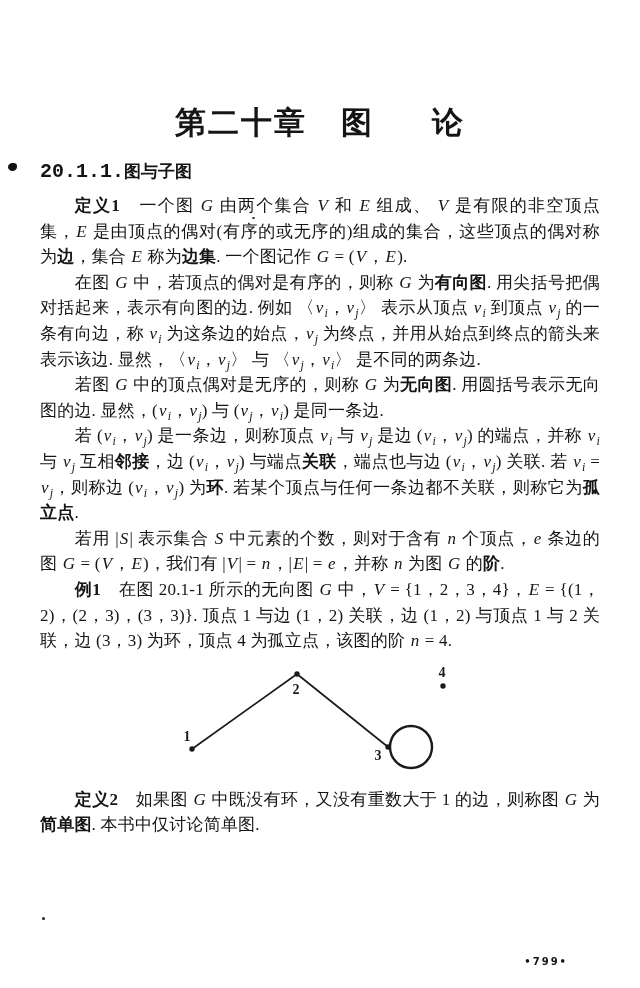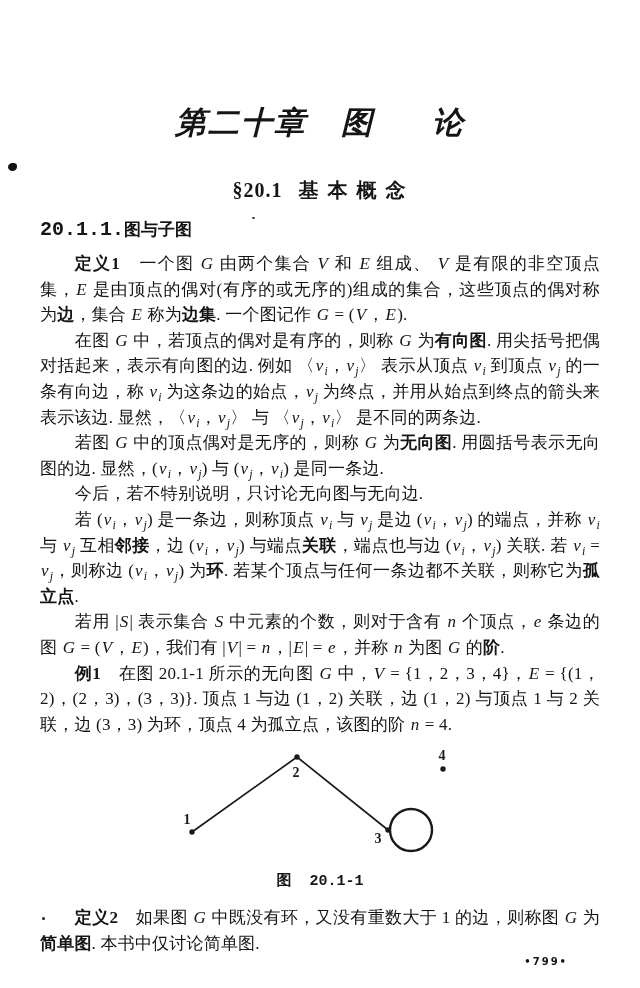--- a/index.html
+++ b/index.html
@@ -5,21 +5,21 @@
   html,body{margin:0;padding:0;background:#777;}
   #page{
     position:relative;width:640px;height:988px;background:#ffffff;
     margin:0 auto;overflow:hidden;color:#151515;
     font-family:"Liberation Serif","DejaVu Serif",serif;
   }
   #content{position:absolute;left:40px;top:0;width:560px;}
   
   .chapter-title{
     margin-top:102px;text-align:center;font-size:31px;font-weight:bold;
-    letter-spacing:2px;line-height:42px;white-space:nowrap;font-style:italic;
+    letter-spacing:2px;line-height:42px;white-space:nowrap;
   }
   .chapter-title .gap1{display:inline-block;width:34px;}
   .chapter-title .gap2{display:inline-block;width:58px;}
   
   .section-heading{
     margin-top:34px;text-align:center;font-size:20px;font-weight:bold;line-height:24px;
   }
   .section-heading .sec-no{margin-right:16px;letter-spacing:1px;}
   .section-heading .sec-title{letter-spacing:2px;}
   
@@ -60,33 +60,29 @@
   <span class="speck1"></span>
   <span class="speck2"></span>
   <span class="speck3"></span>
 
   <div id="content">
 
     <div class="chapter-title">
       <span>第二十章</span><span class="gap1"></span><span>图</span><span class="gap2"></span><span>论</span>
     </div>
 
-    <div class="section-heading">
-      <span class="sec-no">§20.1</span><span class="sec-title">基 本 概 念</span>
-    </div>
 
     <div class="subsection-heading">
       <span class="sub-no">20.1.1.</span><span>图与子图</span>
     </div>
 
     <div id="paras-top">
         <p class="para"><span class="seg-b">定义1</span><span>　一个图 </span><span class="seg-i">G</span><span> 由两个集合 </span><span class="seg-i">V</span><span> 和 </span><span class="seg-i">E</span><span> 组成、 </span><span class="seg-i">V</span><span> 是有限的非空顶点集，</span><span class="seg-i">E</span><span> 是由顶点的偶对(有序的或无序的)组成的集合，这些顶点的偶对称为</span><span class="seg-b">边</span><span>，集合 </span><span class="seg-i">E</span><span> 称为</span><span class="seg-b">边集</span><span>. 一个图记作 </span><span class="seg-i">G</span><span> = (</span><span class="seg-i">V</span><span>，</span><span class="seg-i">E</span><span>).</span></p>
         <p class="para"><span>在图 </span><span class="seg-i">G</span><span> 中，若顶点的偶对是有序的，则称 </span><span class="seg-i">G</span><span> 为</span><span class="seg-b">有向图</span><span>. 用尖括号把偶对括起来，表示有向图的边. 例如 〈</span><span class="seg-i">v</span><sub>i</sub><span>，</span><span class="seg-i">v</span><sub>j</sub><span>〉 表示从顶点 </span><span class="seg-i">v</span><sub>i</sub><span> 到顶点 </span><span class="seg-i">v</span><sub>j</sub><span> 的一条有向边，称 </span><span class="seg-i">v</span><sub>i</sub><span> 为这条边的始点，</span><span class="seg-i">v</span><sub>j</sub><span> 为终点，并用从始点到终点的箭头来表示该边. 显然，〈</span><span class="seg-i">v</span><sub>i</sub><span>，</span><span class="seg-i">v</span><sub>j</sub><span>〉 与 〈</span><span class="seg-i">v</span><sub>j</sub><span>，</span><span class="seg-i">v</span><sub>i</sub><span>〉 是不同的两条边.</span></p>
         <p class="para"><span>若图 </span><span class="seg-i">G</span><span> 中的顶点偶对是无序的，则称 </span><span class="seg-i">G</span><span> 为</span><span class="seg-b">无向图</span><span>. 用圆括号表示无向图的边. 显然，(</span><span class="seg-i">v</span><sub>i</sub><span>，</span><span class="seg-i">v</span><sub>j</sub><span>) 与 (</span><span class="seg-i">v</span><sub>j</sub><span>，</span><span class="seg-i">v</span><sub>i</sub><span>) 是同一条边.</span></p>
-        <p class="para"><span>今后，若不特别说明，只讨论无向图与无向边.</span></p>
         <p class="para"><span>若 (</span><span class="seg-i">v</span><sub>i</sub><span>，</span><span class="seg-i">v</span><sub>j</sub><span>) 是一条边，则称顶点 </span><span class="seg-i">v</span><sub>i</sub><span> 与 </span><span class="seg-i">v</span><sub>j</sub><span> 是边 (</span><span class="seg-i">v</span><sub>i</sub><span>，</span><span class="seg-i">v</span><sub>j</sub><span>) 的端点，并称 </span><span class="seg-i">v</span><sub>i</sub><span> 与 </span><span class="seg-i">v</span><sub>j</sub><span> 互相</span><span class="seg-b">邻接</span><span>，边 (</span><span class="seg-i">v</span><sub>i</sub><span>，</span><span class="seg-i">v</span><sub>j</sub><span>) 与端点</span><span class="seg-b">关联</span><span>，端点也与边 (</span><span class="seg-i">v</span><sub>i</sub><span>，</span><span class="seg-i">v</span><sub>j</sub><span>) 关联. 若 </span><span class="seg-i">v</span><sub>i</sub><span> = </span><span class="seg-i">v</span><sub>j</sub><span>，则称边 (</span><span class="seg-i">v</span><sub>i</sub><span>，</span><span class="seg-i">v</span><sub>j</sub><span>) 为</span><span class="seg-b">环</span><span>. 若某个顶点与任何一条边都不关联，则称它为</span><span class="seg-b">孤立点</span><span>.</span></p>
         <p class="para"><span>若用 |</span><span class="seg-i">S</span><span>| 表示集合 </span><span class="seg-i">S</span><span> 中元素的个数，则对于含有 </span><span class="seg-i">n</span><span> 个顶点，</span><span class="seg-i">e</span><span> 条边的图 </span><span class="seg-i">G</span><span> = (</span><span class="seg-i">V</span><span>，</span><span class="seg-i">E</span><span>)，我们有 |</span><span class="seg-i">V</span><span>| = </span><span class="seg-i">n</span><span>，|</span><span class="seg-i">E</span><span>| = </span><span class="seg-i">e</span><span>，并称 </span><span class="seg-i">n</span><span> 为图 </span><span class="seg-i">G</span><span> 的</span><span class="seg-b">阶</span><span>.</span></p>
         <p class="para"><span class="seg-b">例1</span><span>　在图 20.1-1 所示的无向图 </span><span class="seg-i">G</span><span> 中，</span><span class="seg-i">V</span><span> = {1，2，3，4}，</span><span class="seg-i">E</span><span> = {(1，2)，(2，3)，(3，3)}. 顶点 1 与边 (1，2) 关联，边 (1，2) 与顶点 1 与 2 关联，边 (3，3) 为环，顶点 4 为孤立点，该图的阶 </span><span class="seg-i">n</span><span> = 4.</span></p>
       </div>
 
     <div class="figure-block">
 
     <svg width="330" height="112" viewBox="0 0 330 112">
           <line x1="42" y1="88" x2="147" y2="13" stroke="#1a1a1a" stroke-width="1.7"></line>
           <line x1="147" y1="13" x2="238" y2="86" stroke="#1a1a1a" stroke-width="1.7"></line>
@@ -95,23 +91,20 @@
           <text x="37" y="75" text-anchor="middle" dominant-baseline="central" font-size="14" font-weight="bold" font-family="&quot;Liberation Serif&quot;,&quot;DejaVu Serif&quot;,serif" fill="#1a1a1a">1</text>
           <circle cx="147" cy="13" r="2.7" fill="#1a1a1a"></circle>
           <text x="146" y="28" text-anchor="middle" dominant-baseline="central" font-size="14" font-weight="bold" font-family="&quot;Liberation Serif&quot;,&quot;DejaVu Serif&quot;,serif" fill="#1a1a1a">2</text>
           <circle cx="238" cy="86" r="2.7" fill="#1a1a1a"></circle>
           <text x="228" y="94" text-anchor="middle" dominant-baseline="central" font-size="14" font-weight="bold" font-family="&quot;Liberation Serif&quot;,&quot;DejaVu Serif&quot;,serif" fill="#1a1a1a">3</text>
           <circle cx="293" cy="25" r="2.7" fill="#1a1a1a"></circle>
           <text x="292" y="11" text-anchor="middle" dominant-baseline="central" font-size="14" font-weight="bold" font-family="&quot;Liberation Serif&quot;,&quot;DejaVu Serif&quot;,serif" fill="#1a1a1a">4</text>
         </svg>
       </div>
 
-    <div class="fig-caption">
-      <span>图</span><span class="cap-num">20.1-1</span>
-    </div>
 
     <div id="paras-bottom">
         <p class="para"><span class="seg-b">定义2</span><span>　如果图 </span><span class="seg-i">G</span><span> 中既没有环，又没有重数大于 1 的边，则称图 </span><span class="seg-i">G</span><span> 为</span><span class="seg-b">简单图</span><span>. 本书中仅讨论简单图.</span></p>
       </div>
 
   </div>
 
   <div class="footer-page">•799•</div>
 
 </div>

